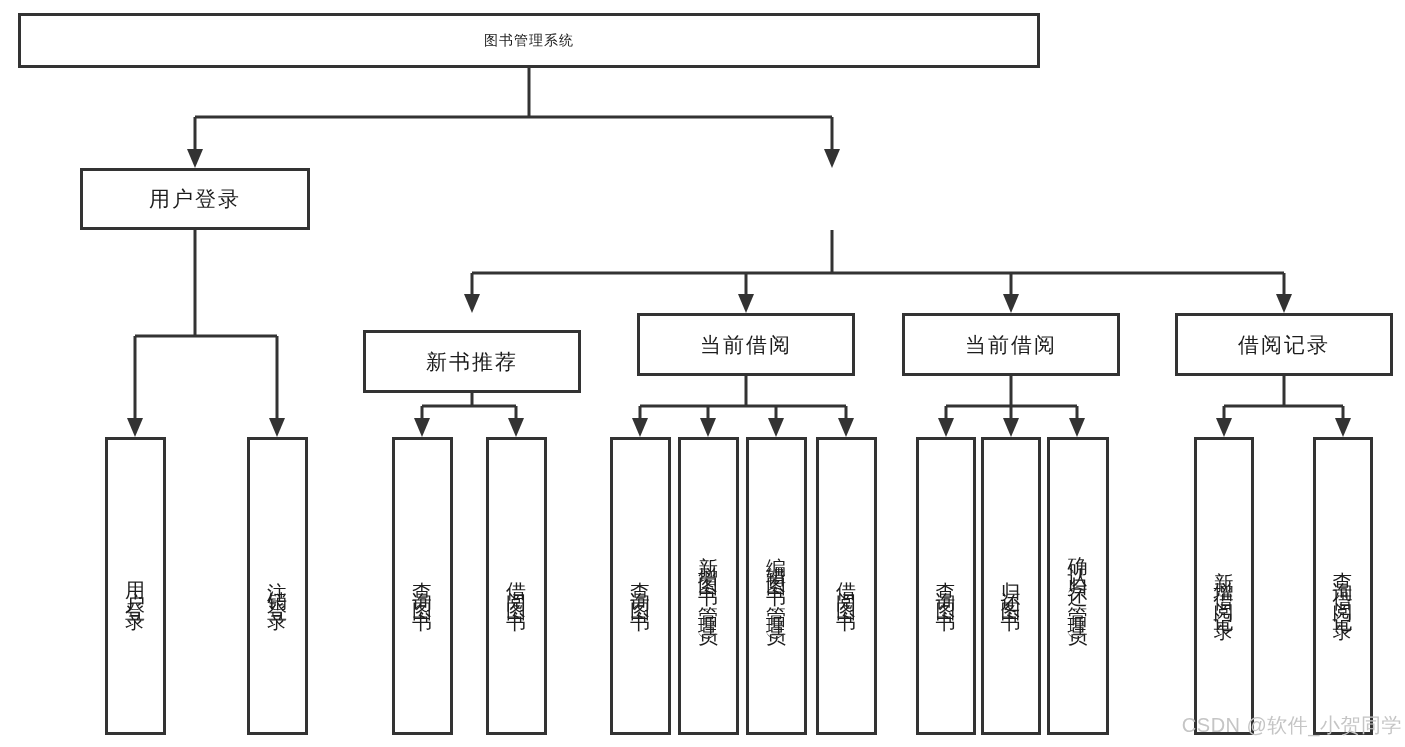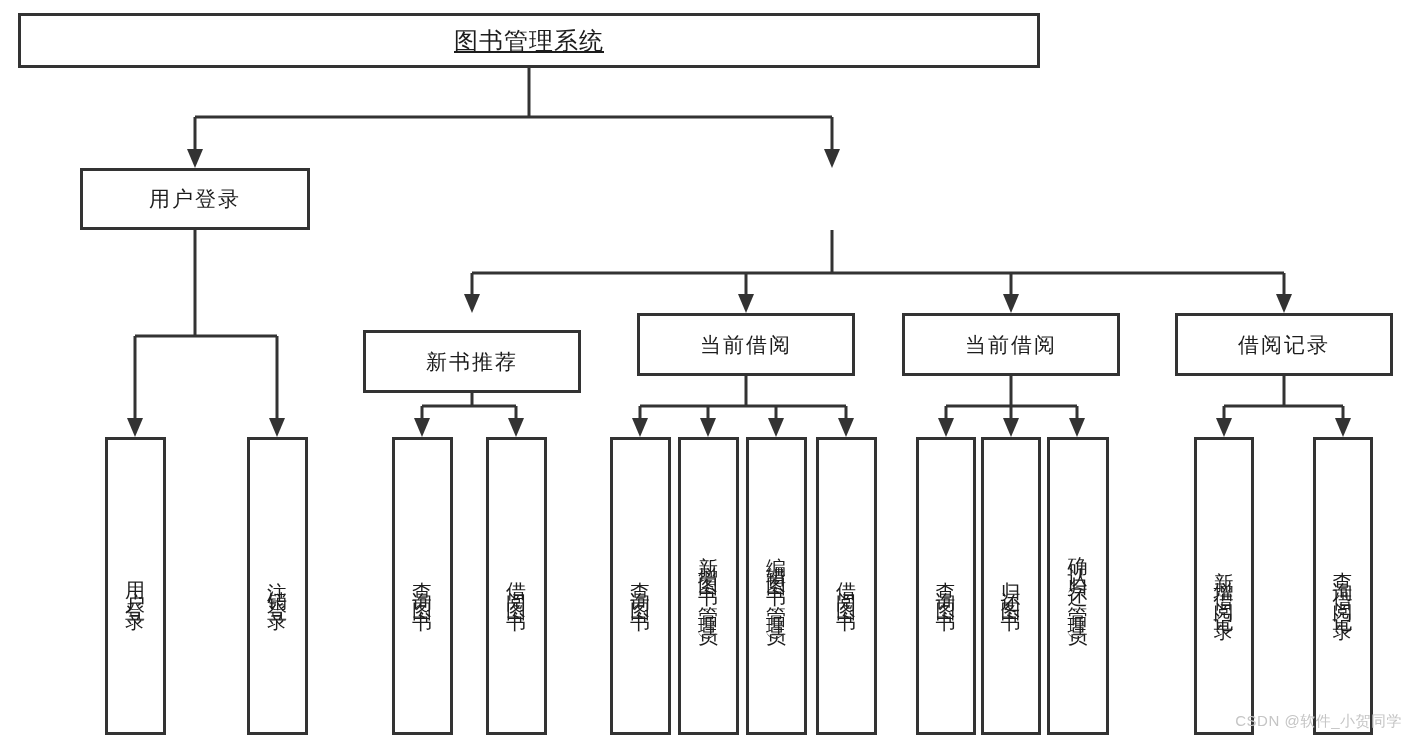--- a/index.html
+++ b/index.html
@@ -31,36 +31,35 @@
     align-items: center;
     justify-content: center;
     text-align: center;
   }
   .h-node {
     font-size: 21px;
     letter-spacing: 2px;
     white-space: nowrap;
   }
   .root-node {
-    font-size: 24px;
+    font-size: 14px;
     letter-spacing: 1px;
-    text-decoration: underline;
   }
   .v-node {
     writing-mode: vertical-rl;
     text-orientation: mixed;
     font-size: 20px;
     letter-spacing: 10px;
     line-height: 1.0;
   }
   .watermark {
     position: absolute;
     right: 3px;
     top: 712px;
-    font-size: 15px;
+    font-size: 20px;
     letter-spacing: 0.5px;
     color: #c5c5c5;
     white-space: nowrap;
   }
 </style>
 </head>
 <body>
 
 <div class="canvas">
 

